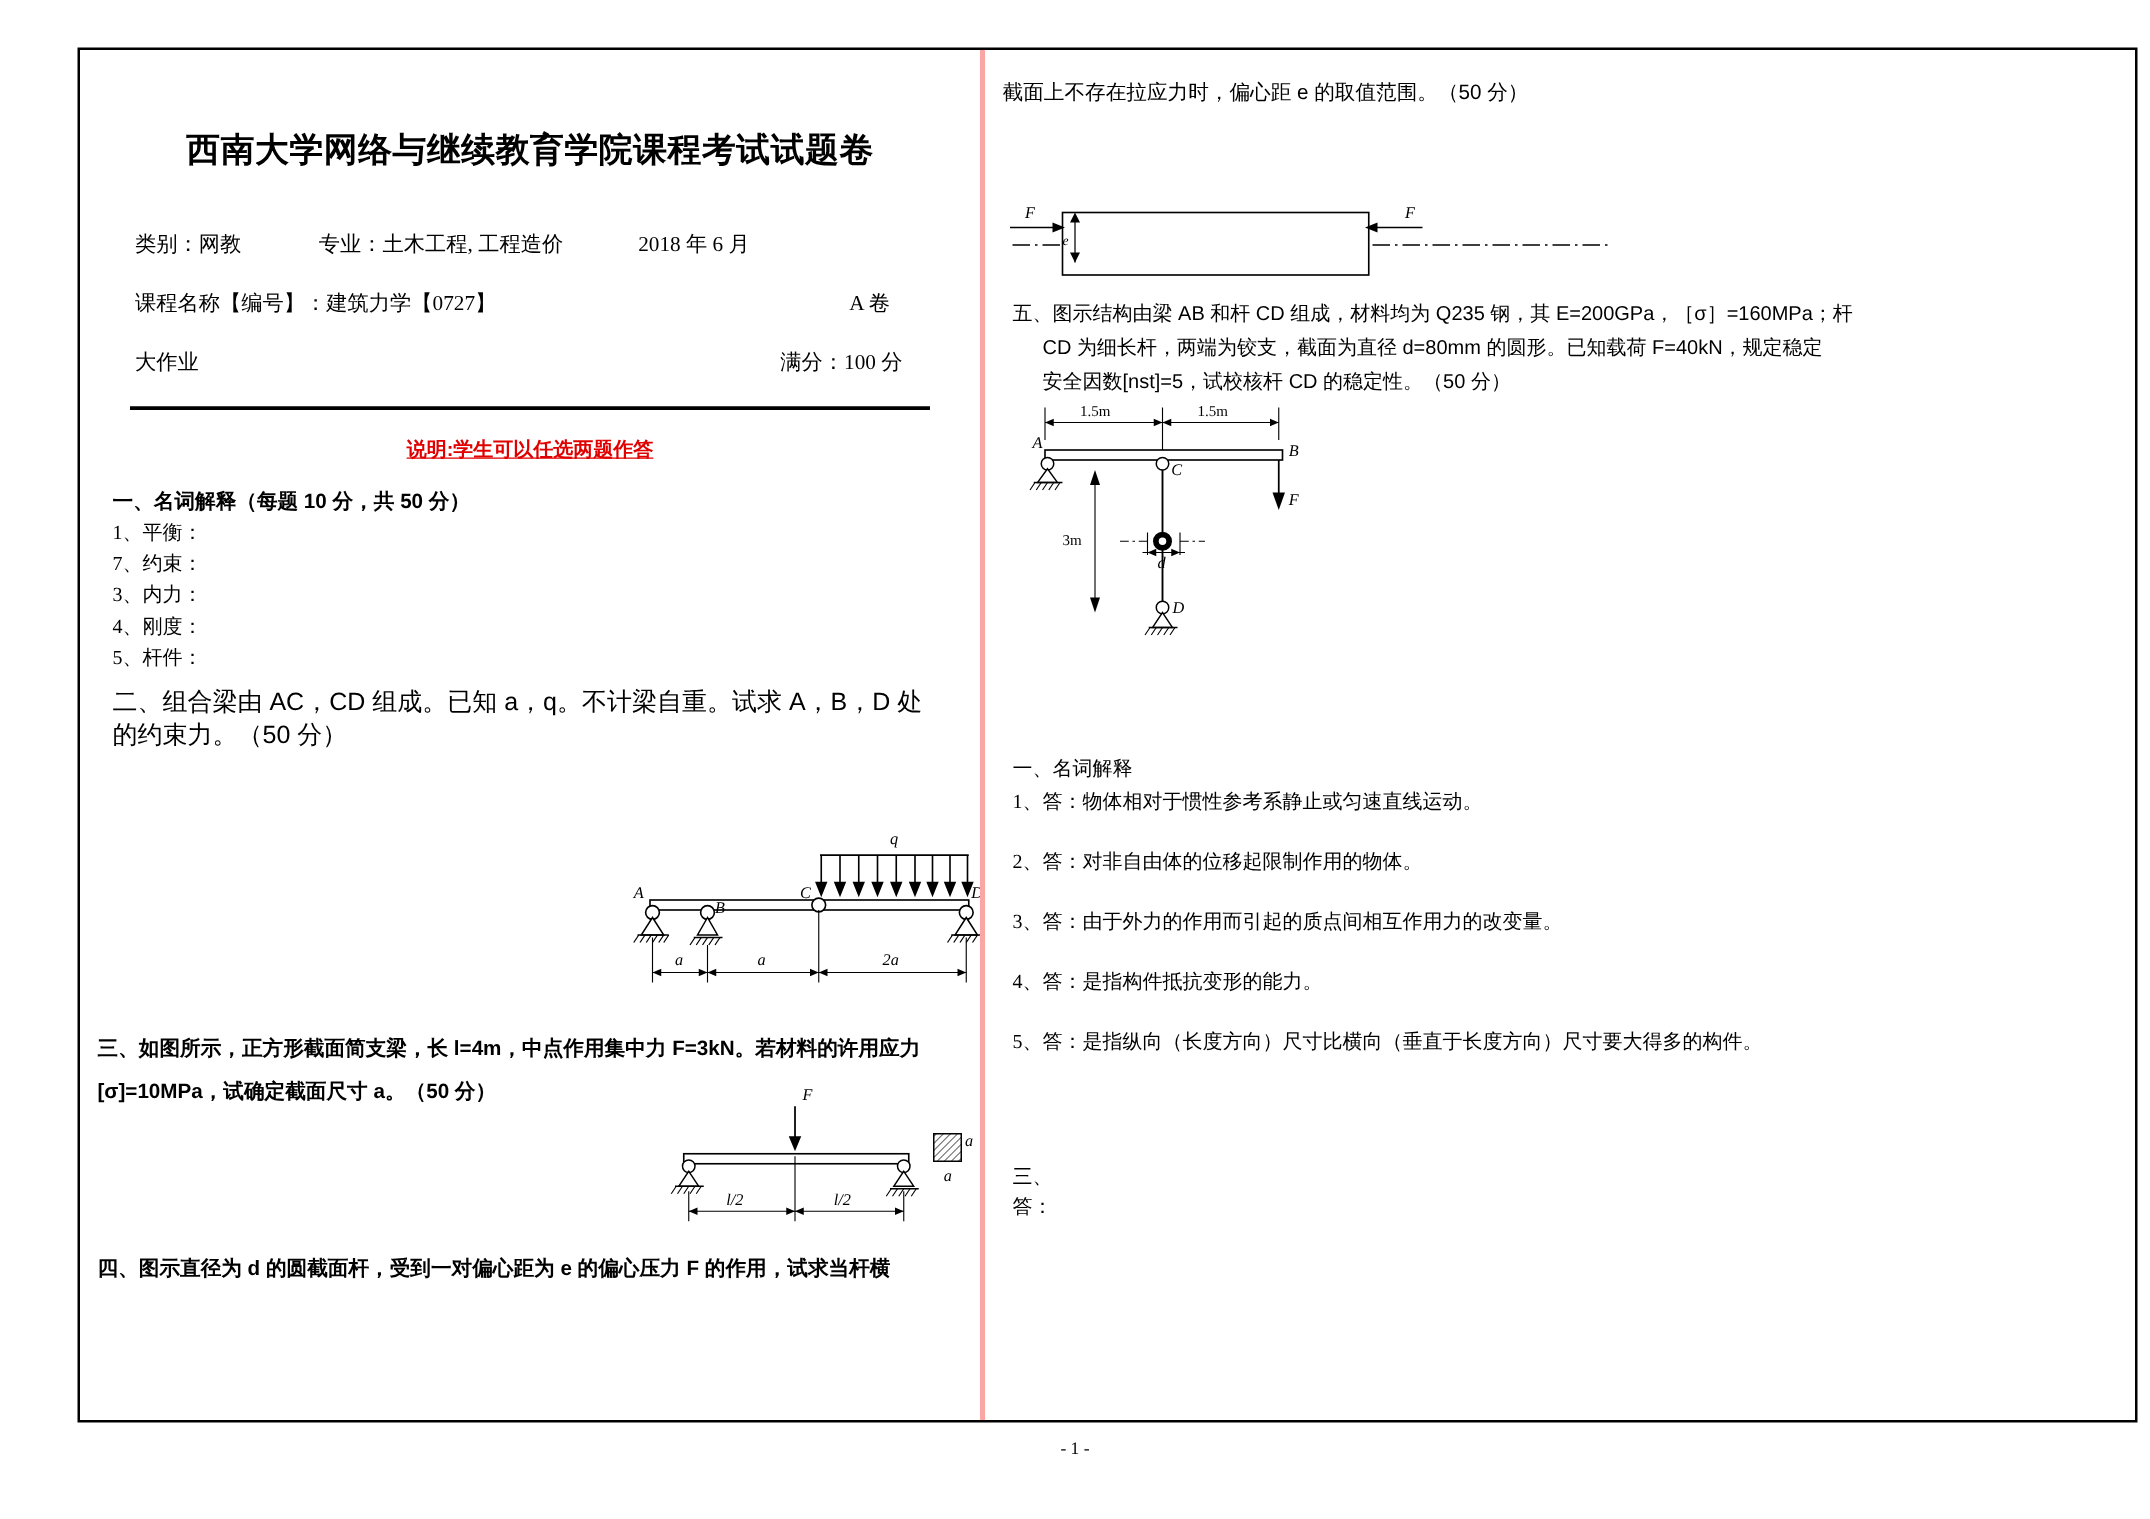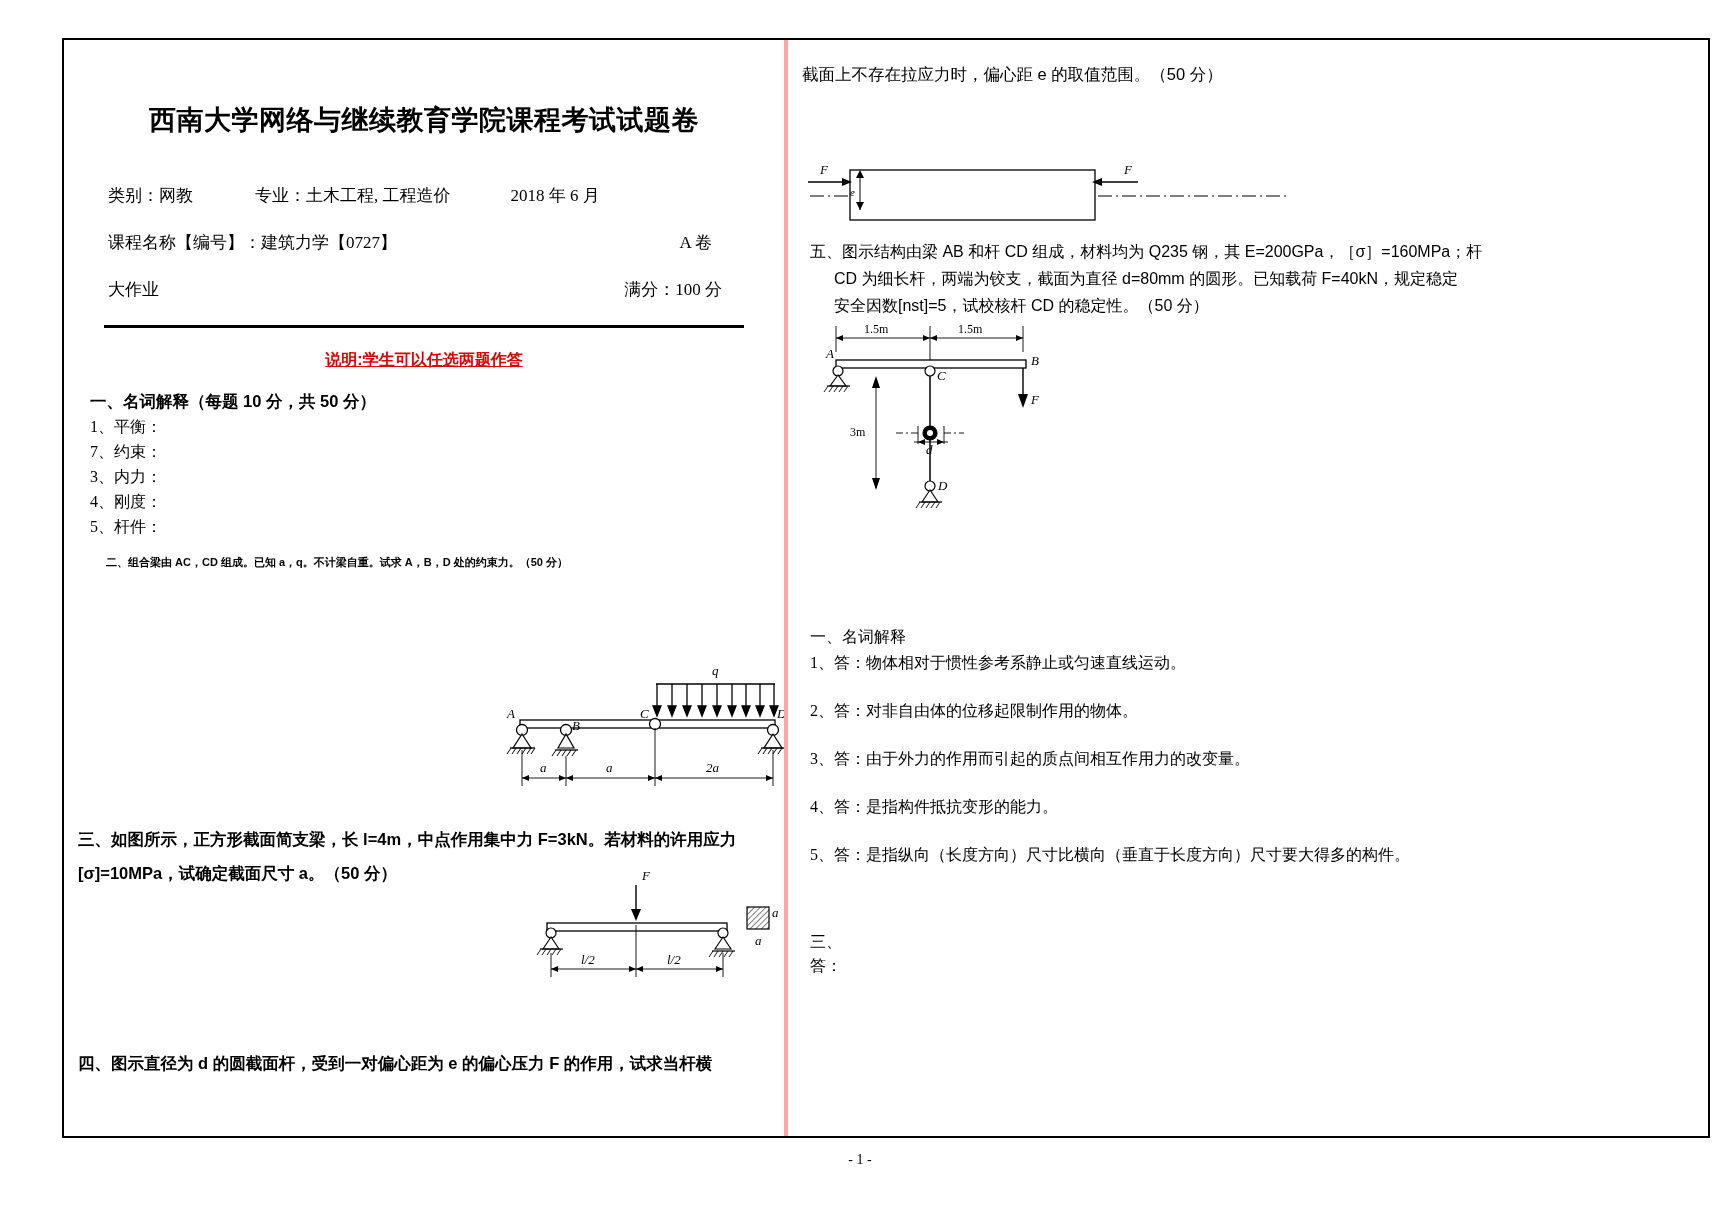--- a/index.html
+++ b/index.html
@@ -79,25 +79,24 @@
     color: #000;
   }
   .q-head {
     font-family: "Liberation Sans", "DejaVu Sans", sans-serif;
     font-weight: bold;
     font-size: 16.5px;
   }
   .li { font-size: 16px; line-height: 25px; }
   .q2 {
     font-family: "Liberation Sans", "DejaVu Sans", sans-serif;
-    font-weight: bold;
-    font-size: 11px;
+    font-weight: normal;
+    font-size: 20px;
     margin-top: 10px;
     line-height: 26px;
-    margin-left: 16px;
   }
   .q3 {
     font-family: "Liberation Sans", "DejaVu Sans", sans-serif;
     font-weight: bold;
     font-size: 16.5px;
     line-height: 34px;
   }
   .q4 {
     font-family: "Liberation Sans", "DejaVu Sans", sans-serif;
     font-weight: bold;
@@ -347,21 +346,21 @@
             <pattern id="hatch" width="4" height="4" patternTransform="rotate(45)" patternUnits="userSpaceOnUse">
               <line x1="0" y1="0" x2="0" y2="4" stroke="#000" stroke-width="1"></line>
             </pattern>
           </defs>
           <rect x="228" y="42" width="22" height="22" fill="url(#hatch)" stroke="#000" stroke-width="1.2"></rect>
           <text x="253" y="52" class="fs-it">a</text>
           <text x="236" y="80" class="fs-it">a</text>
         </svg>
       </div>
 
-      <div style="position:absolute; left:14px; top:1010px; width:706px;" class="q4">四、图示直径为 d 的圆截面杆，受到一对偏心距为 e 的偏心压力 F 的作用，试求当杆横</div>
+      <div style="position:absolute; left:14px; top:962px; width:706px;" class="q4">四、图示直径为 d 的圆截面杆，受到一对偏心距为 e 的偏心压力 F 的作用，试求当杆横</div>
     </div>
 
     <div class="col-right">
       <div class="body-right">
         <div class="r-line1">截面上不存在拉应力时，偏心距 e 的取值范围。（50 分）</div>
       </div>
 
       <div class="fig" style="left:20px; top:112px;">
         <svg width="490" height="70" viewBox="0 0 490 70">
 
@@ -466,21 +465,21 @@
           <g stroke="#000" stroke-width="0.9">
             <line x1="102" y1="184" x2="98" y2="190"></line>
               <line x1="107" y1="184" x2="103" y2="190"></line>
             <line x1="112" y1="184" x2="108" y2="190"></line>
               <line x1="117" y1="184" x2="113" y2="190"></line>
             <line x1="122" y1="184" x2="118" y2="190"></line>
           </g>
         </svg>
       </div>
 
-      <div style="position:absolute; left:22px; top:585px; width:840px;">
+      <div style="position:absolute; left:22px; top:564px; width:840px;">
         <div class="ans-head">一、名词解释</div>
         <div class="ans-head" style="margin-top:2px">1、答：物体相对于惯性参考系静止或匀速直线运动。</div>
         <div class="ans-item">2、答：对非自由体的位移起限制作用的物体。</div>
         <div class="ans-item">3、答：由于外力的作用而引起的质点间相互作用力的改变量。</div>
         <div class="ans-item">4、答：是指构件抵抗变形的能力。</div>
         <div class="ans-item">5、答：是指纵向（长度方向）尺寸比横向（垂直于长度方向）尺寸要大得多的构件。</div>
       </div>
 
       <div style="position:absolute; left:22px; top:890px;">
         <div class="ans-head">三、</div>

